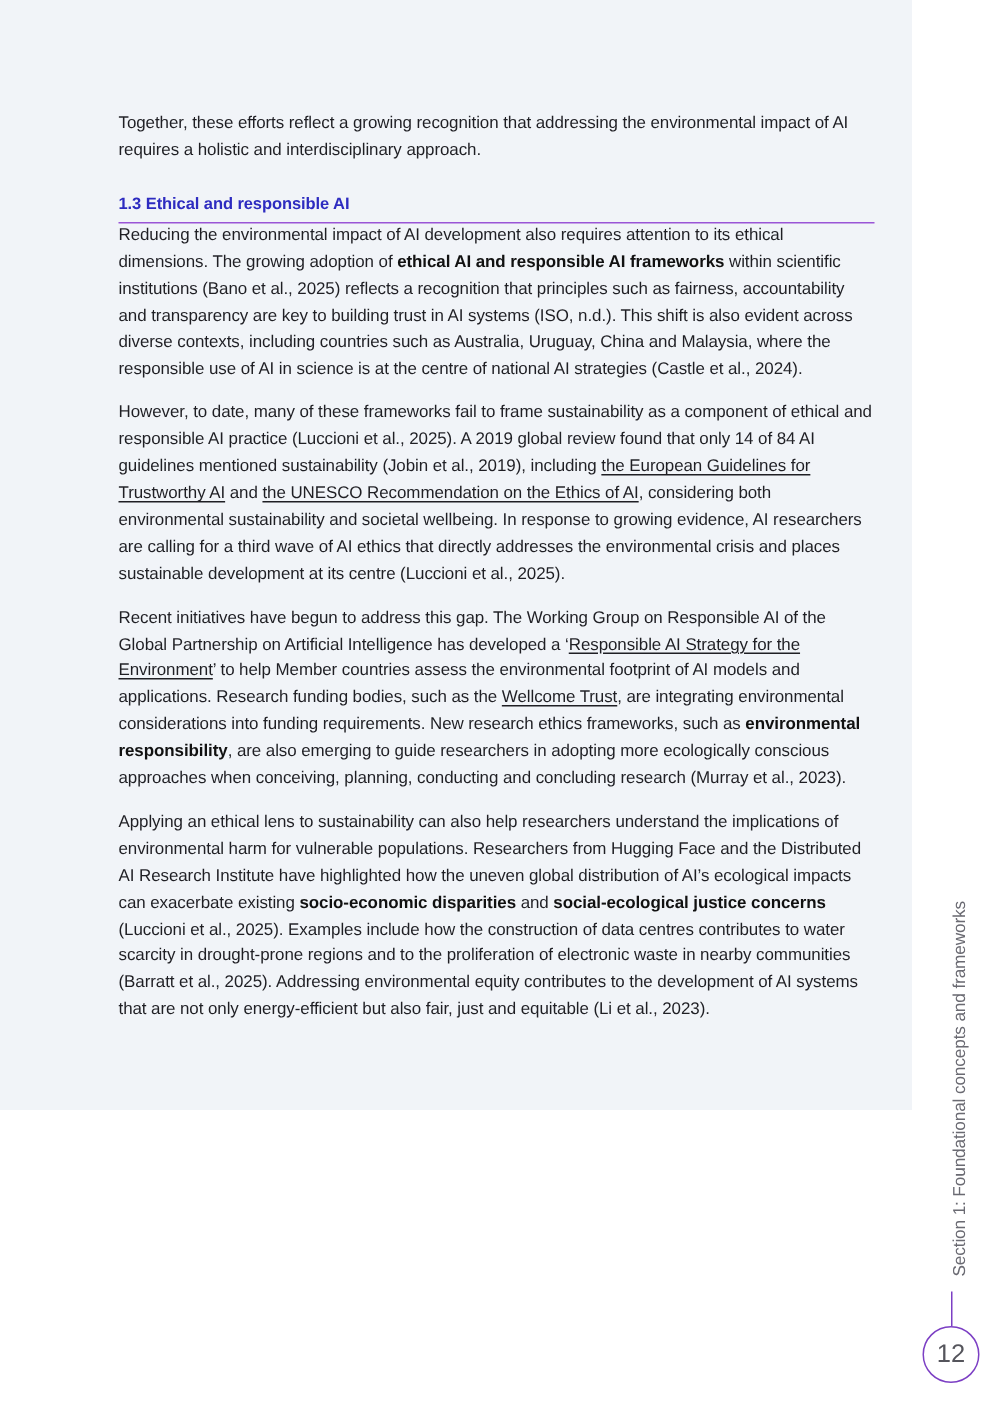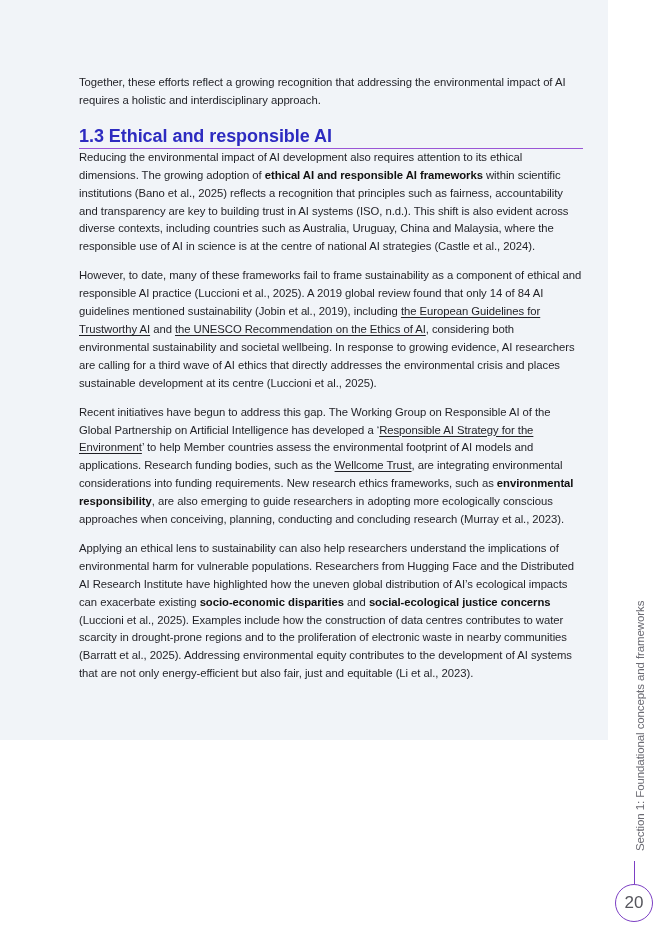--- a/index.html
+++ b/index.html
@@ -16,21 +16,21 @@
       position: absolute; left: 79px; top: 74px; width: 504px;
       color: #1f1f24; font-size: 11.3px; line-height: 17.9px;
       letter-spacing: -0.05px;
     }
     .content p { margin: 0 0 11px 0; }
     .content p.intro { margin-bottom: 0; }
     .content b { font-weight: bold; color: #111; margin-top: 44px; }
     .content a { color: #1f1f24; text-decoration: underline; text-underline-offset: 2px; text-decoration-thickness: 1px; }
     h2.section-heading {
       margin: 16px 0 0 0; padding: 0 0 2px 0;
-      color: #2d2bc0; font-size: 18px; font-weight: bold; line-height: 20px;
+      color: #2d2bc0; font-size: 11px; font-weight: bold; line-height: 20px;
       border-bottom: 1.3px solid #9a55d6;
     }
     .after-heading { margin-top: 7px; }
     .sidebar {
       position: absolute; left: 608px; top: 0; width: 54px; height: 936px; background: #ffffff;
     }
     .running-title {
       position: absolute; left: 634px; top: 857px;
       transform-origin: 0 0; transform: rotate(-90deg);
       white-space: nowrap; font-size: 11.5px; color: #6a6a72; letter-spacing: -0.1px;
@@ -62,14 +62,14 @@
     <p><span>Recent initiatives have begun to address this gap. The Working Group on Responsible AI of the Global Partnership on Artificial Intelligence has developed a ‘</span><a href="#">Responsible AI Strategy for the Environment</a><span>’ to help Member countries assess the environmental footprint of AI models and applications. Research funding bodies, such as the </span><a href="#">Wellcome Trust</a><span>, are integrating environmental considerations into funding requirements. New research ethics frameworks, such as </span><b>environmental responsibility</b><span>, are also emerging to guide researchers in adopting more ecologically conscious approaches when conceiving, planning, conducting and concluding research (Murray et al., 2023).</span></p>
 
     <p><span>Applying an ethical lens to sustainability can also help researchers understand the implications of environmental harm for vulnerable populations. Researchers from Hugging Face and the Distributed AI Research Institute have highlighted how the uneven global distribution of AI’s ecological impacts can exacerbate existing </span><b>socio-economic disparities</b><span> and </span><b>social-ecological justice concerns</b><span> (Luccioni et al., 2025). Examples include how the construction of data centres contributes to water scarcity in drought-prone regions and to the proliferation of electronic waste in nearby communities (Barratt et al., 2025). Addressing environmental equity contributes to the development of AI systems that are not only energy-efficient but also fair, just and equitable (Li et al., 2023).</span></p>
   </div>
 </div>
 
 <div class="sidebar"></div>
 <div class="running-title">Section 1: Foundational concepts and frameworks</div>
 <div class="connector"></div>
 <div class="page-number">
-    <span>20</span>
+    <span>12</span>
   </div>
 
 </body></html>

